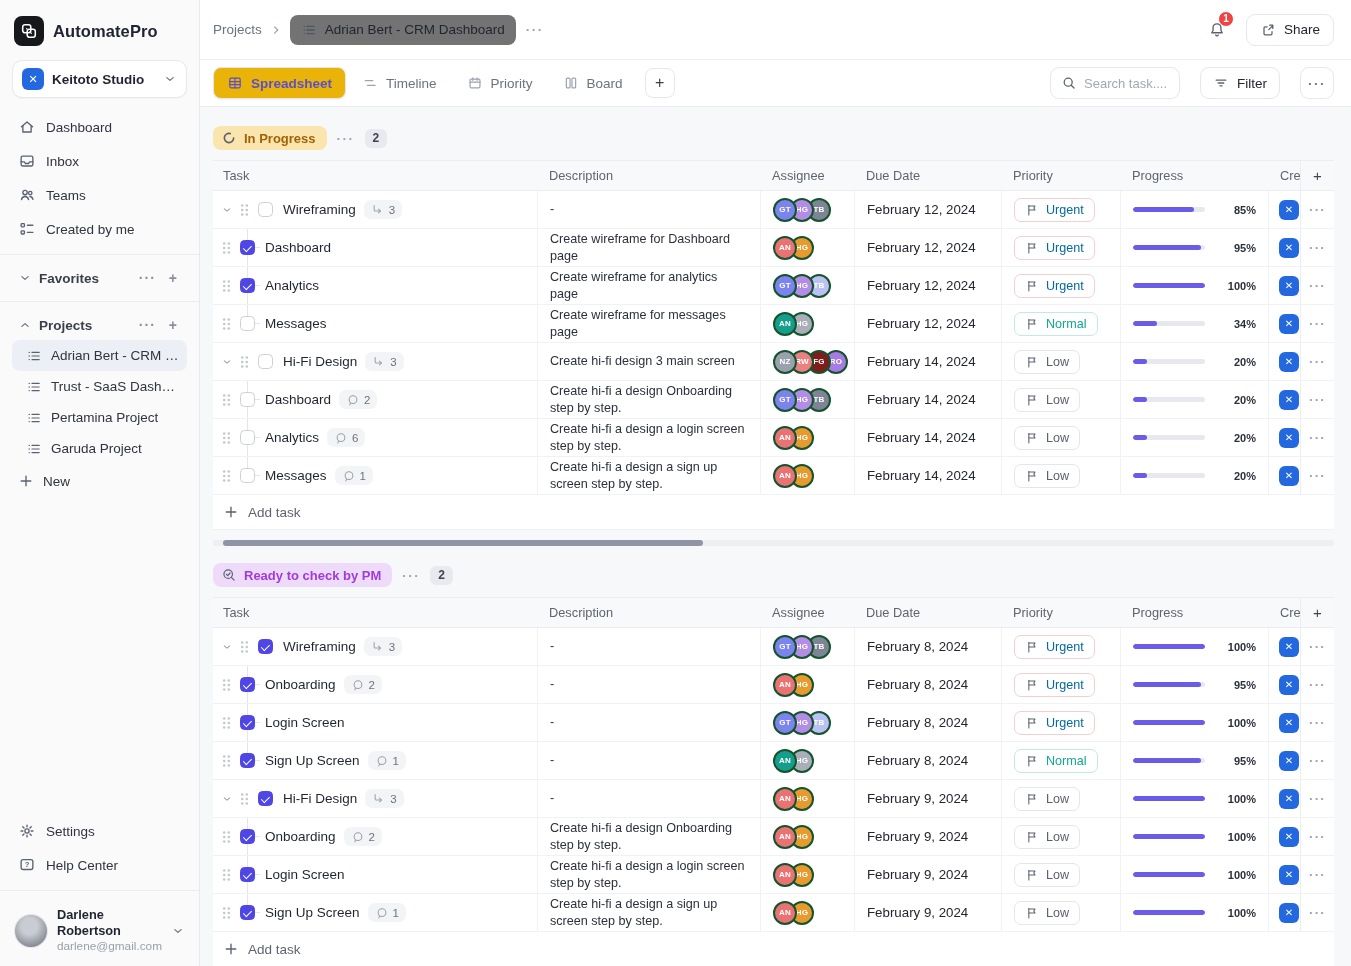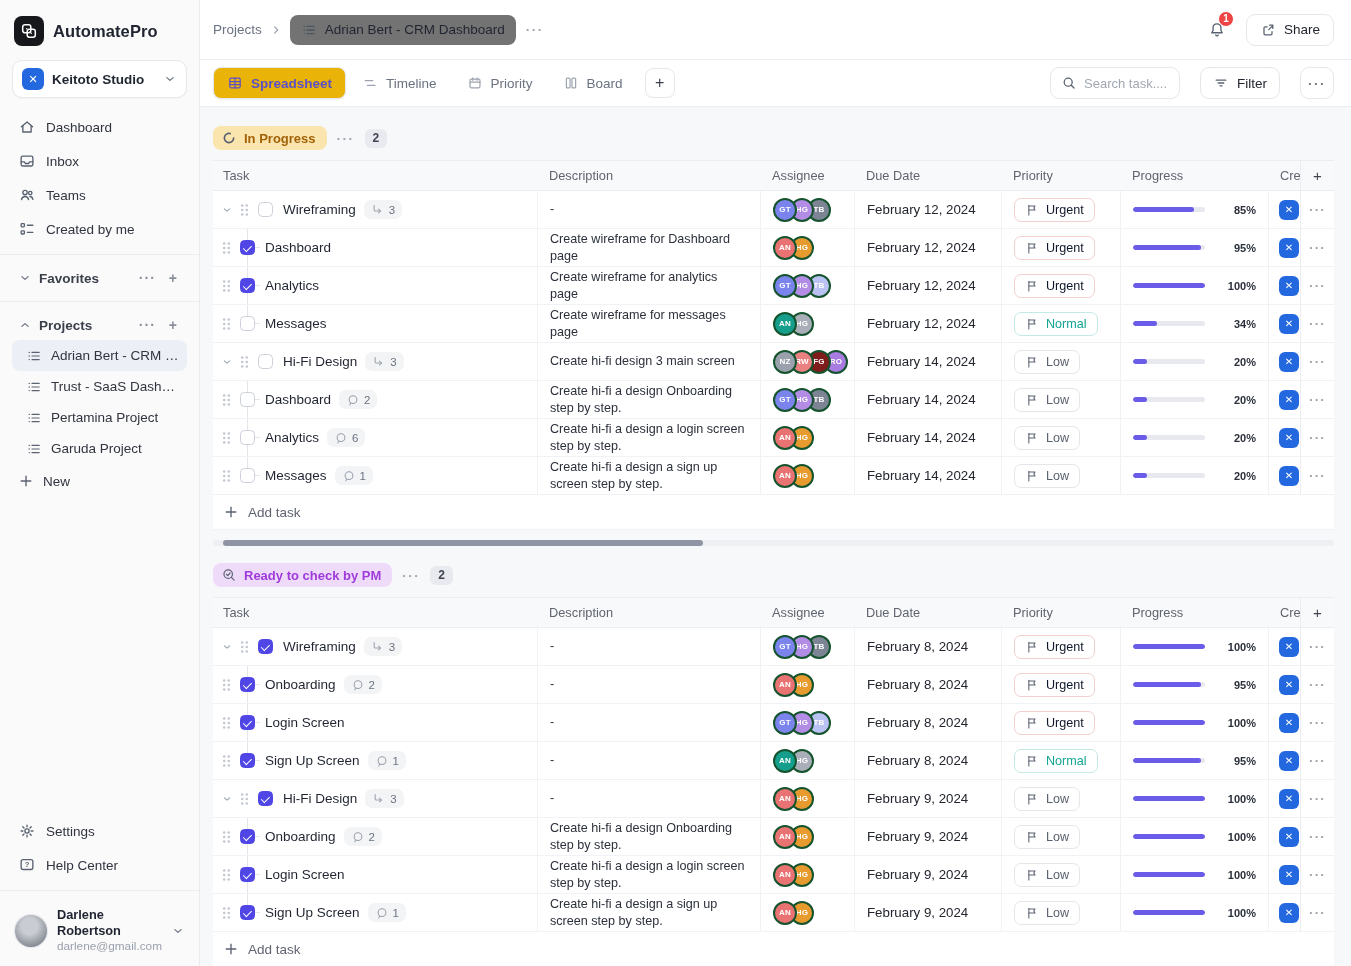--- a/index.html
+++ b/index.html
@@ -94,21 +94,21 @@
   .meta-pill .ic { color:#9AA0AC; }
   .child-pad { padding-left:56px; }
   .elbow { position:absolute; left:34px; top:-1px; width:13px; height:20px; border-left:1.5px solid #E3E5EA; border-bottom:1.5px solid #E3E5EA; border-bottom-left-radius:8px; }
   .vline { position:absolute; left:34px; top:0; bottom:0; width:0; border-left:1.5px solid #E3E5EA; }
   .desc { font-size:12.6px; color:#2B303B; line-height:1.3; display:-webkit-box; -webkit-line-clamp:2; -webkit-box-orient:vertical; overflow:hidden; }
   .avstack { display:flex; align-items:center; }
   .av { width:24px; height:24px; border-radius:50%; color:#fff; font-size:8px; font-weight:700; display:flex; align-items:center; justify-content:center; border:2px solid #14532d; margin-left:-7px; letter-spacing:.2px; }
   .av:first-child { margin-left:0; }
   .due { font-size:13.3px; color:#23262E; white-space:nowrap; }
   .prio { display:inline-flex; align-items:center; gap:7px; border-radius:7px; padding:4px 10px; font-size:12.6px; font-weight:500; border:1px solid; background:#fff; cursor:pointer; }
-  .prio.urgent { color:#0f172a; border-color:#F3CFCF;justify-content:space-between; }
+  .prio.urgent { color:#0369a1; border-color:#F3CFCF;justify-content:space-between; }
   .prio.normal { color:#12A594; border-color:#C2E9E3; }
   .prio.low { color:#5A616E; border-color:#E4E6EA; }
   .prog-track { width:72px; height:5px; border-radius:3px; background:#E8E9EF; overflow:hidden; flex:none; }
   .prog-fill { height:100%; border-radius:3px; background:#6A5CE8; }
   .prog-label { margin-left:auto; font-size:11px; font-weight:700; color:#2B303B; }
   .addtask { width:1121px; background:#fff; display:flex; align-items:center; gap:9px; padding:9px 10px; color:#5F6470; font-size:13.5px; cursor:pointer; border-bottom:1px solid #F1F2F5; }
   .hscroll { width:1121px; height:22px; display:flex; align-items:center; margin:2px 0 4px 0; }
   .hs-track { width:100%; height:6px; border-radius:3px; background:#EEEFF2; position:relative; }
   .hs-thumb { position:absolute; left:10px; top:0; width:480px; height:6px; border-radius:3px; background:#8F95A4; cursor:pointer; }
 </style>

